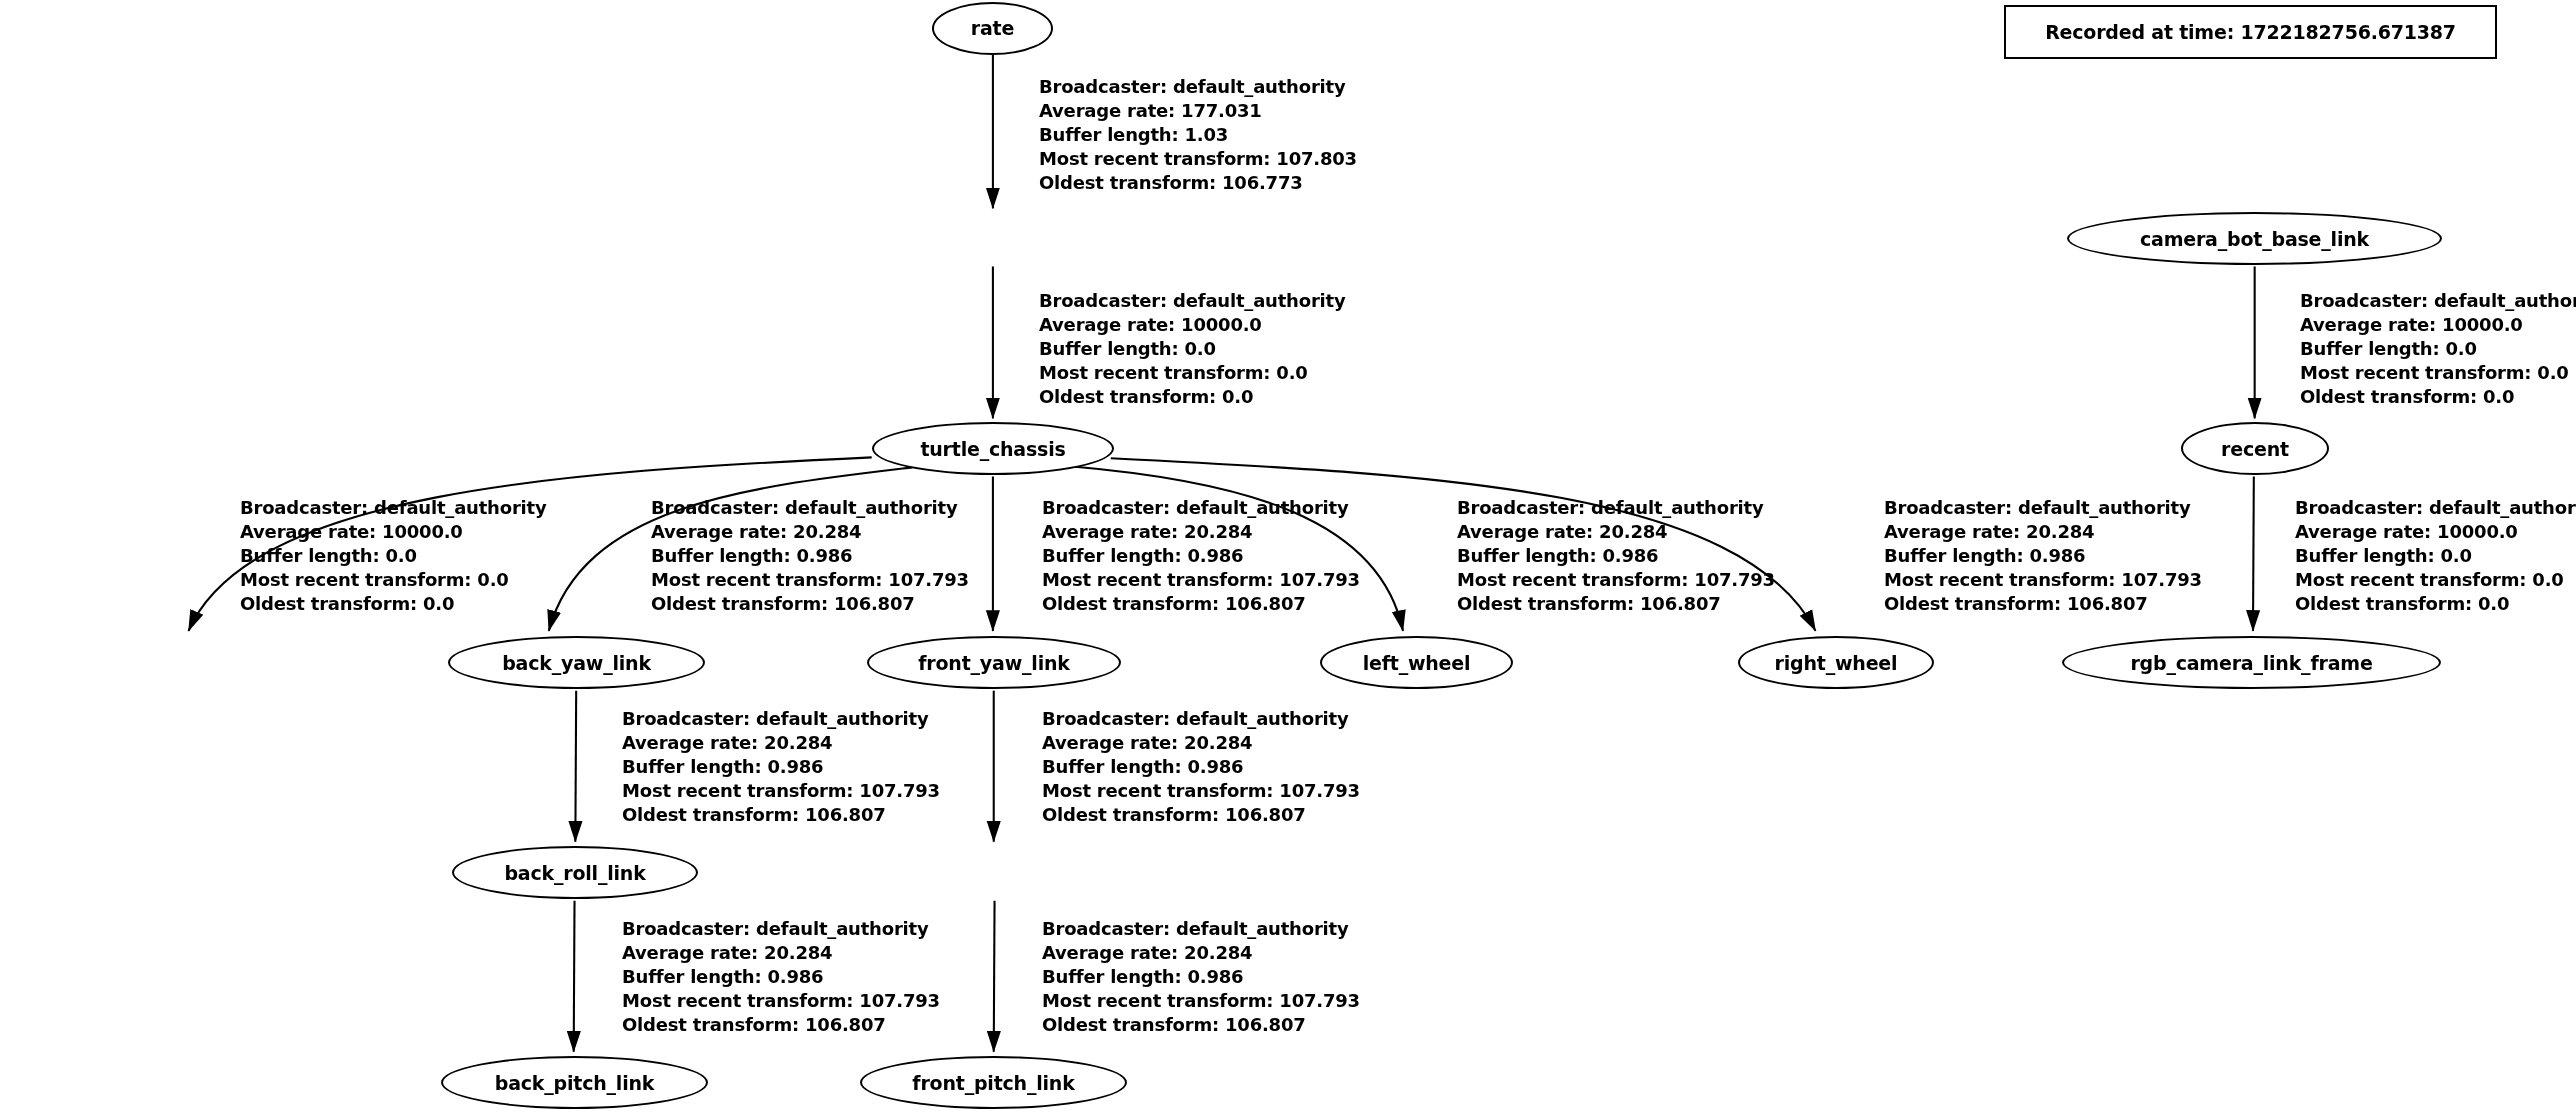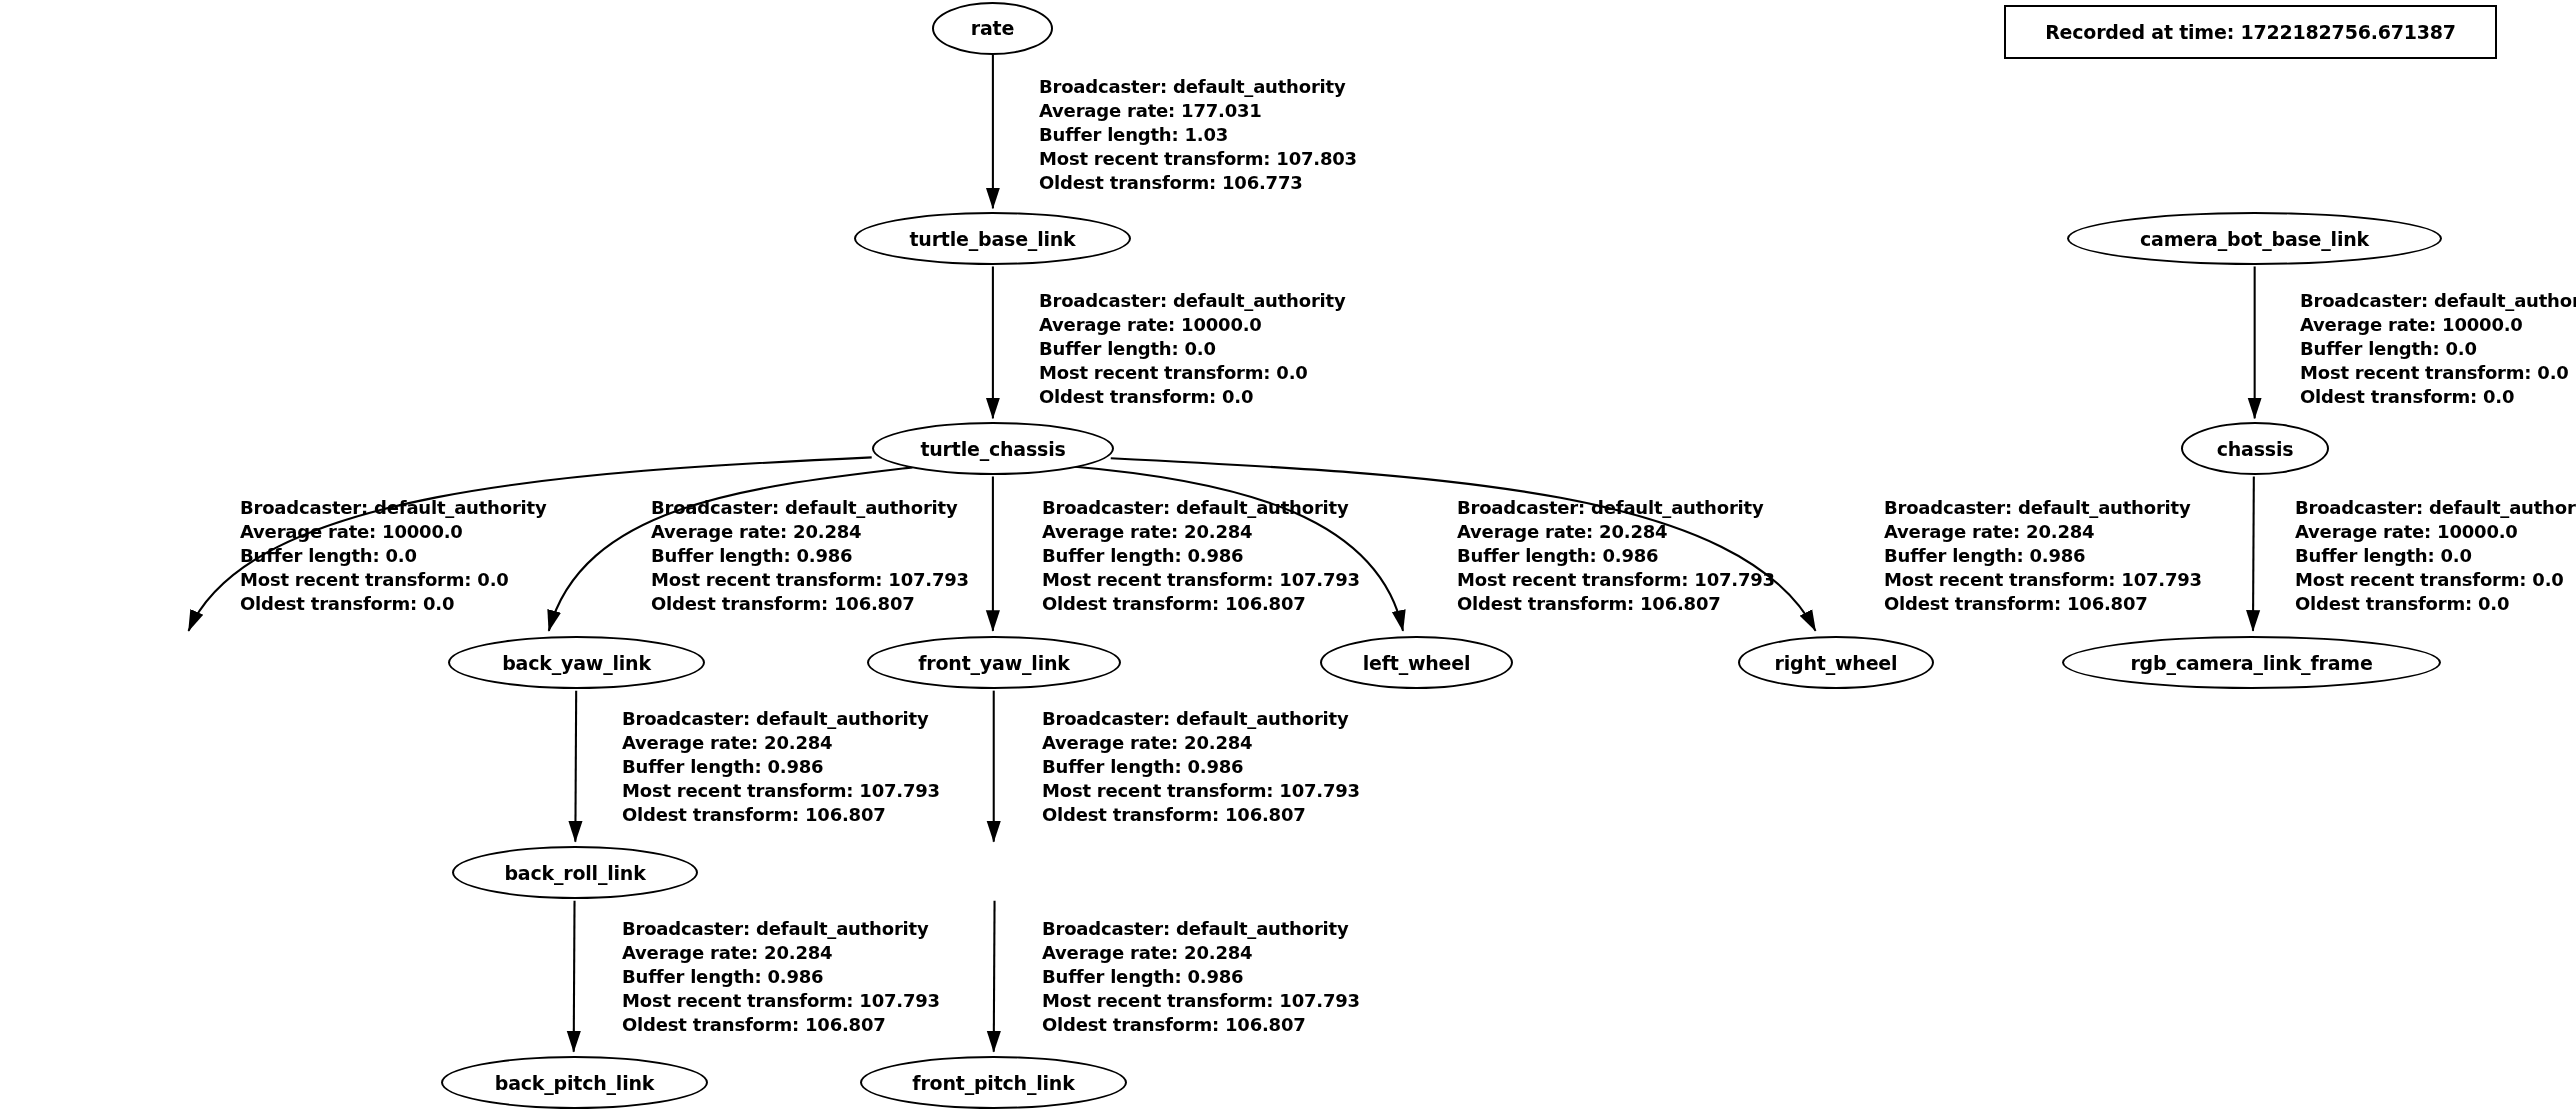--- a/index.html
+++ b/index.html
@@ -84,43 +84,40 @@
     </g>
   </svg>
 
   <div class="recorded-box">
     <span>Recorded at time: 1722182756.671387</span>
   </div>
 
   <div class="node" style="left:932px; top:1.7px;    width:121px;">
       <span>rate</span>
     </div>
-  <div class="node" style="left:854px; top:212px;  width:277px;">
-      <span>turtle_base_link</span>
-    </div>
   <div class="node" style="left:872px; top:422px;  width:242px;">
       <span>turtle_chassis</span>
     </div>
   <div class="node" style="left:448px;  top:636px;  width:257px;">
       <span>back_yaw_link</span>
     </div>
   <div class="node" style="left:867px; top:636px;  width:254px;">
       <span>front_yaw_link</span>
     </div>
   <div class="node" style="left:1320px; top:636px;  width:193px;">
       <span>left_wheel</span>
     </div>
   <div class="node" style="left:1738px; top:636px;  width:196px;align-items:center;">
       <span>right_wheel</span>
     </div>
   <div class="node" style="left:2067px; top:212px;  width:375px;">
       <span>camera_bot_base_link</span>
     </div>
   <div class="node" style="left:2181px; top:422px;  width:148px;">
-      <span>chassis</span>
+      <span>recent</span>
     </div>
   <div class="node" style="left:2062px; top:636px;  width:379px;">
       <span>rgb_camera_link_frame</span>
     </div>
   <div class="node" style="left:452px;  top:846px; width:246px;">
       <span>back_roll_link</span>
     </div>
   <div class="node" style="left:441px;  top:1056px; width:267px;">
       <span>back_pitch_link</span>
     </div>

